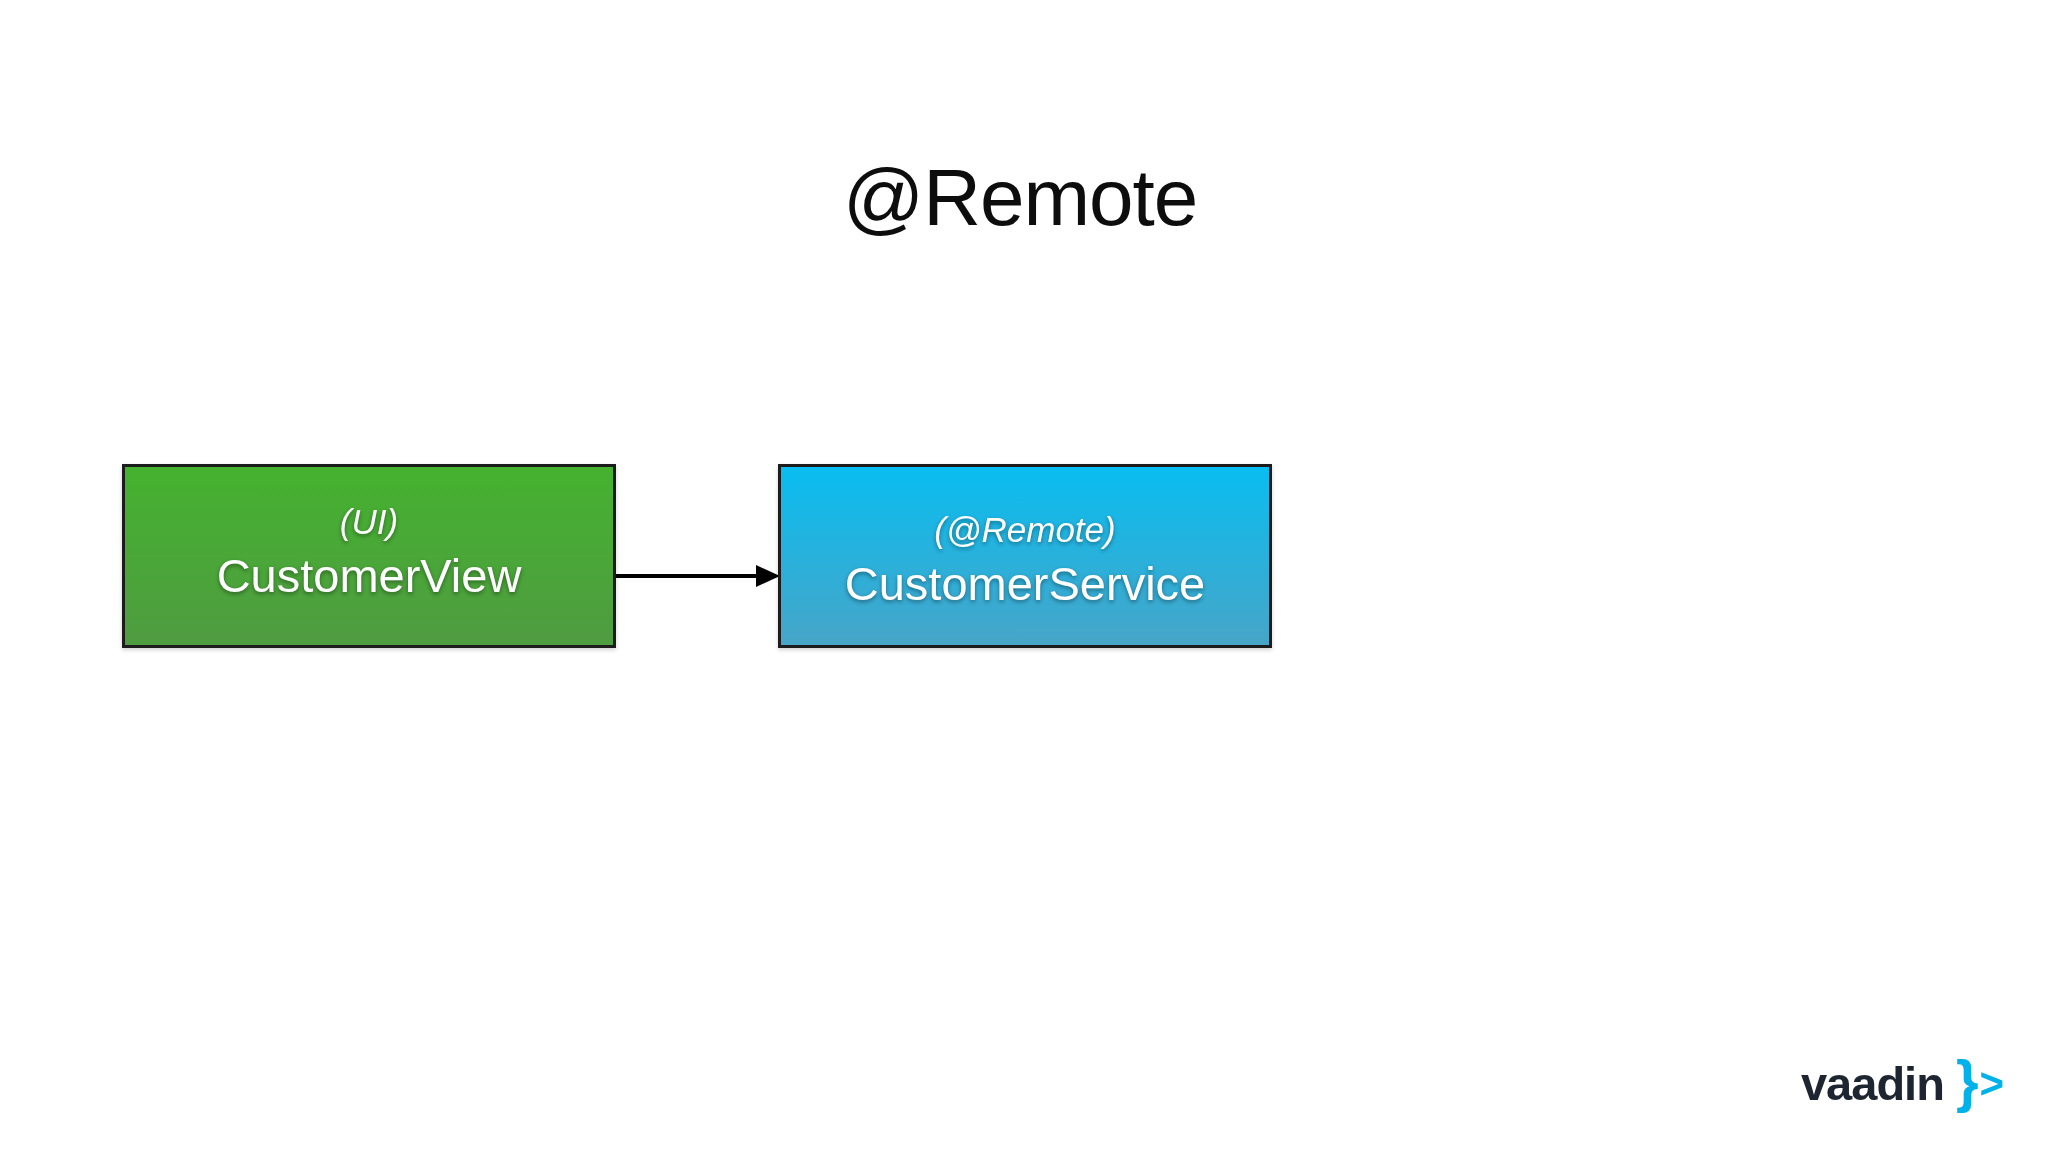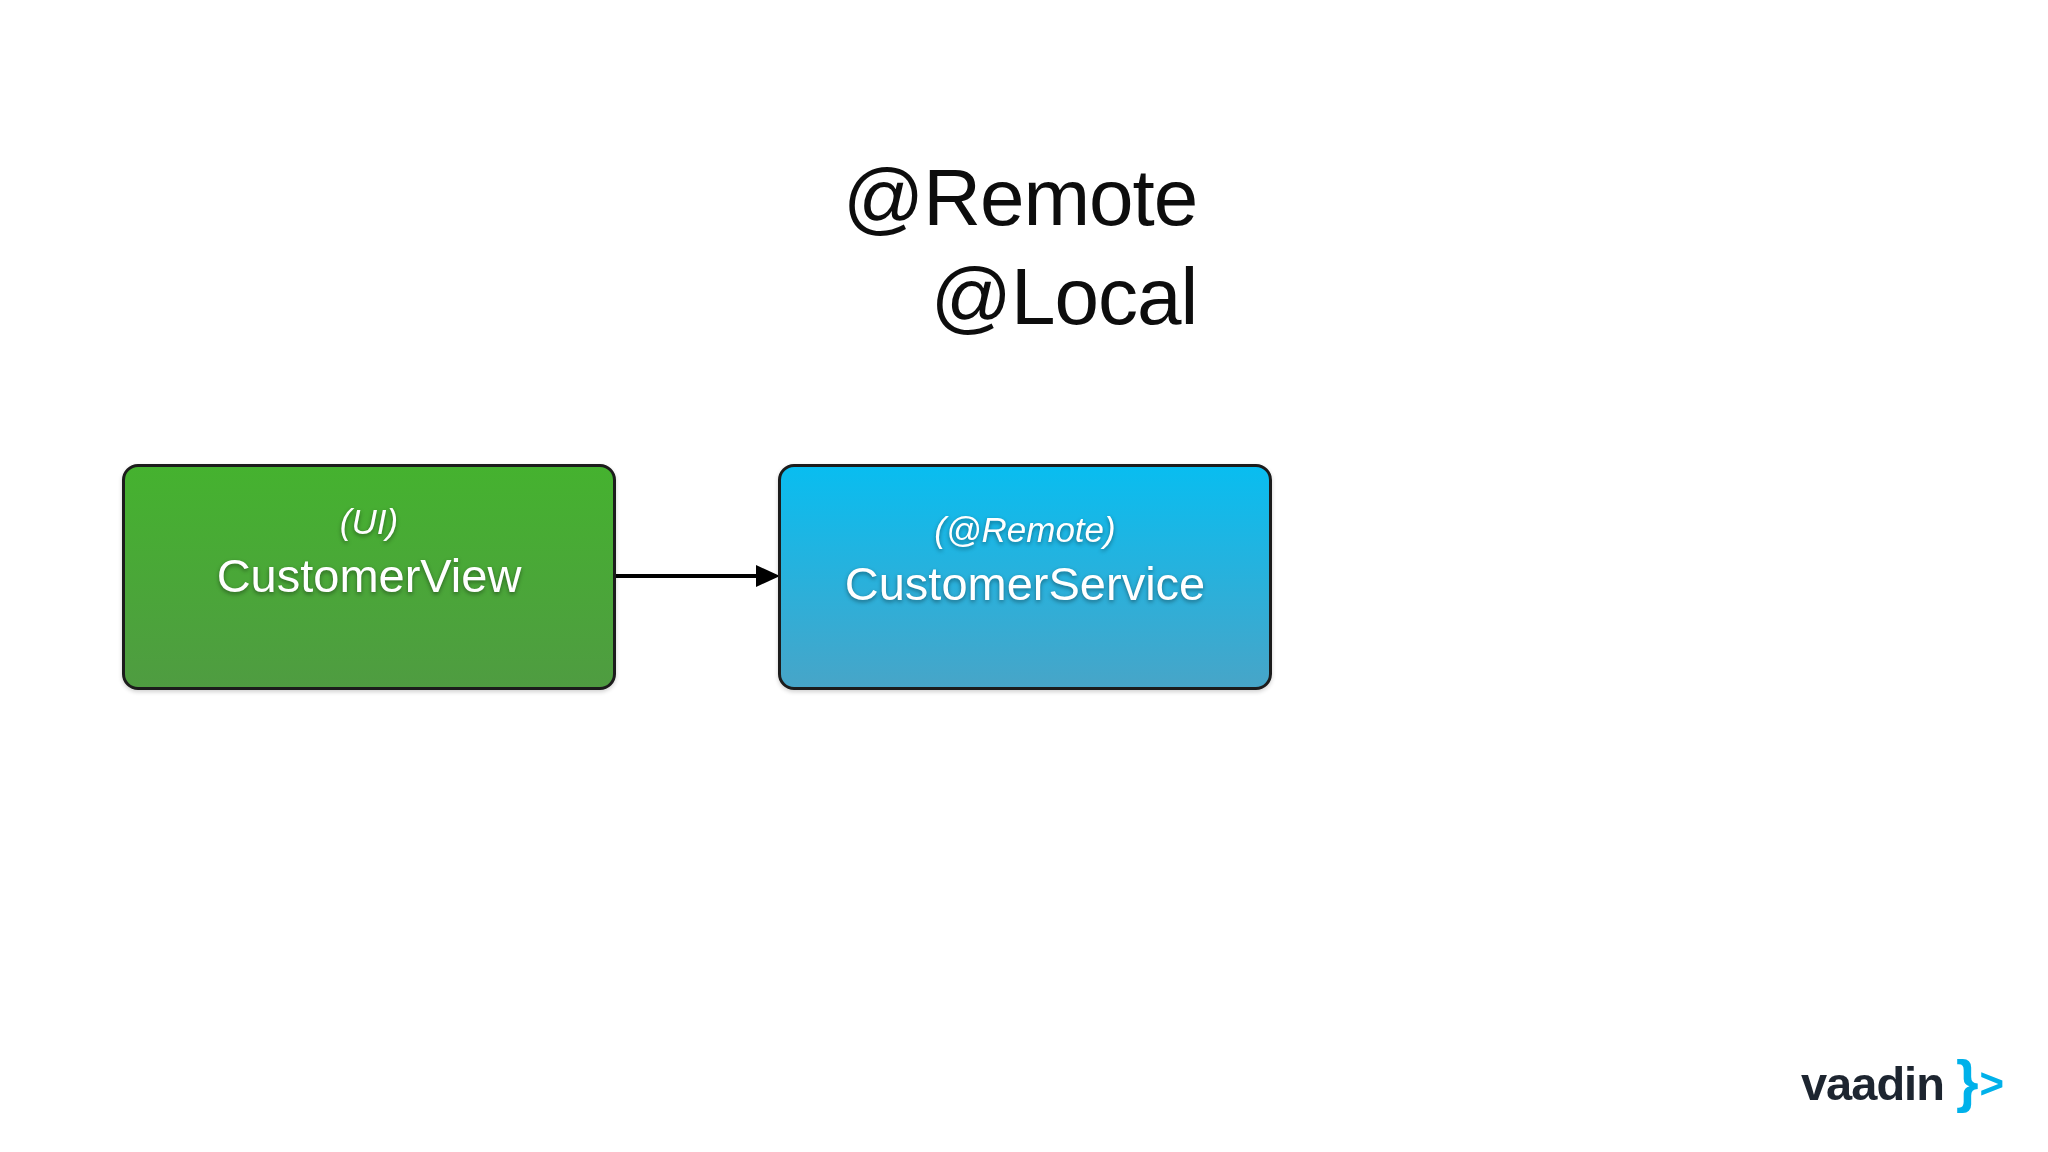--- a/index.html
+++ b/index.html
@@ -28,23 +28,23 @@
     font-weight: 300;
     line-height: 99px;
     letter-spacing: -1px;
     white-space: nowrap;
     text-align: right;
   }
   
   .node {
     position: absolute;
     width: 494px;
-    height: 226px;
+    height: 184px;
     border: 3px solid #1c1c1c;
-    border-radius: 16px;
+    border-radius: 0;
     box-sizing: border-box;
     box-shadow: 0 2px 4px rgba(0,0,0,0.18);
   }
   .node-green {
     left: 122px;
     top: 464px;
   }
   .node-blue {
     left: 778px;
     top: 464px;
@@ -109,21 +109,20 @@
     top: 1px;
   }
 </style>
 </head>
 <body style="background: rgb(255, 255, 255);">
 
 <div class="slide">
 
   <div class="title" style="color: rgb(13, 13, 13);">
     <div>@Remote</div>
-    <div>@Local</div>
   </div>
 
   <div class="node node-green" style="background: linear-gradient(rgb(69, 178, 47) 0%, rgb(79, 156, 65) 100%); border-color: rgb(28, 28, 28); color: rgb(255, 255, 255);">
     <div class="node-text">
       <div class="stereotype">(UI)</div>
       <div class="node-label">CustomerView</div>
     </div>
   </div>
 
   <svg class="arrow-svg" viewBox="0 0 172 38">

